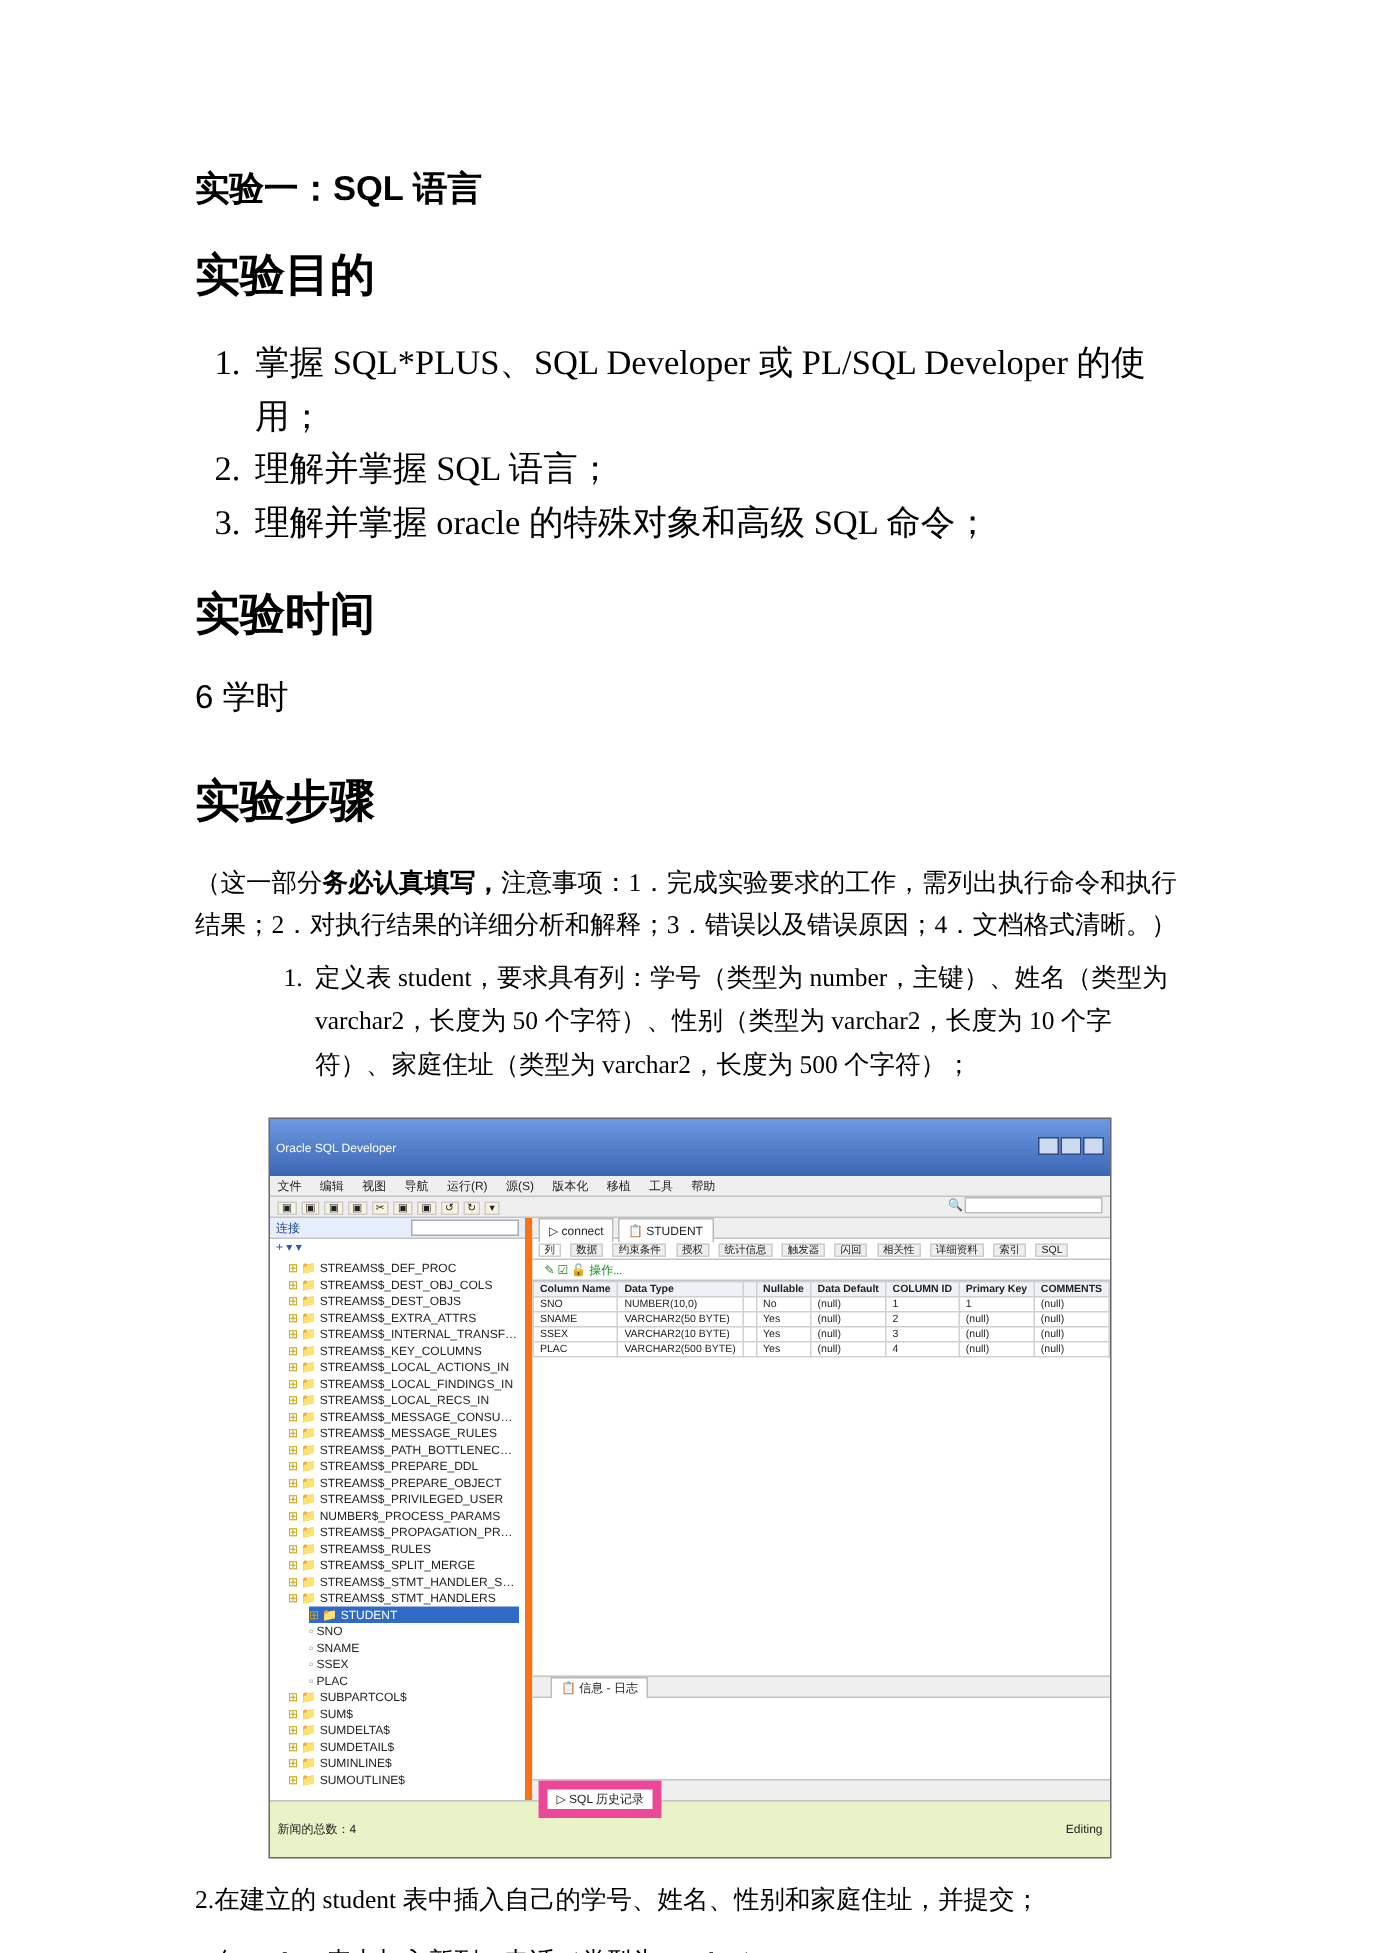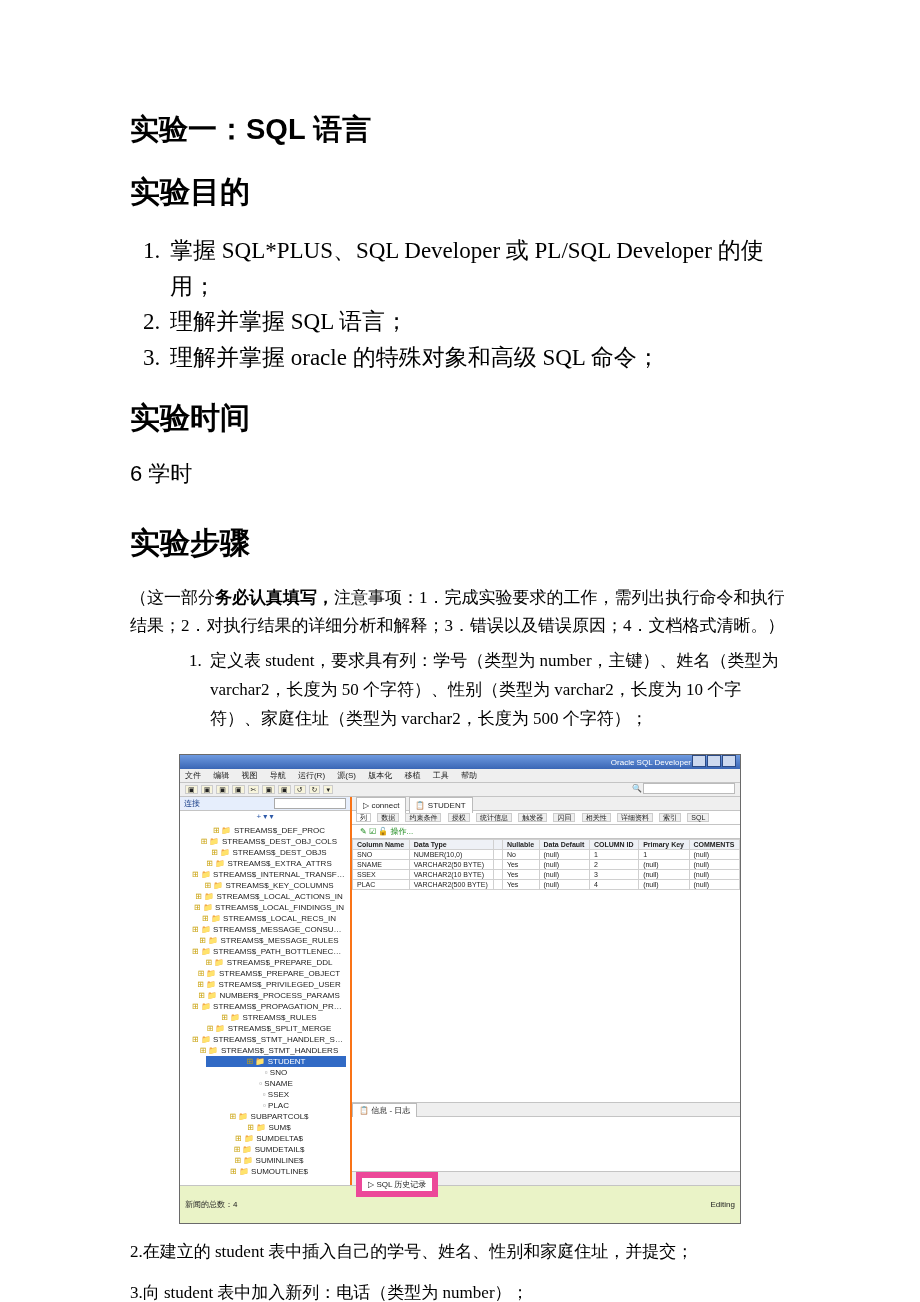--- a/index.html
+++ b/index.html
@@ -9,21 +9,21 @@
     color: #000;
     width: 920px;
   }
   .page {
     padding: 110px 130px 120px 130px;
     box-sizing: border-box;
   }
   h1.title {
     font-family: "SimHei", "黑体", sans-serif;
     font-weight: bold;
-    font-size: 29px;
+    font-size: 23px;
     margin: 0 0 16px 0;
   }
   h2.heading {
     font-family: "SimHei", "黑体", sans-serif;
     font-weight: bold;
     font-size: 30px;
     margin: 22px 0 20px 0;
   }
   h2.subheading {
     font-family: "SimHei", "黑体", sans-serif;
@@ -64,65 +64,65 @@
   .shot {
     width: 560px;
     margin: 20px auto 14px auto;
     border: 1px solid #6a6a6a;
     font-family: Tahoma, Arial, sans-serif;
     font-size: 8px;
     color: #222;
     background: #e9e9e9;
   }
   .shot .titlebar {
-    display:flex; align-items:center; justify-content:flex-end;
+    display:flex; align-items:center; justify-content:space-between;
     height: 14px;
-    padding: 0 4px;
+    padding: 12px 4px;
     background: linear-gradient(#6e9ae0, #3a66b5);
     color:#fff;
   }
   .shot .titlebar .btns span{
     display:inline-block;width:12px;height:10px;border:1px solid #2b4a86;background:#cdd9ef;margin-left:1px;
   }
   .shot .menubar, .shot .toolbar1, .shot .toolbar2{
     height:13px;line-height:13px;padding:0 5px;border-bottom:1px solid #c4c4c4;background:#efefef;
   }
   .shot .menubar span{ margin-right:10px; }
   .shot .toolbar1{ display:flex; justify-content:space-between; }
   .shot .toolbar1 .icons span{ margin-right:3px; padding:0 2px; background:#f7f4dc; border:1px solid #ccc; font-size:7px;}
   .shot .toolbar1 .search{ width:90px;height:9px;border:1px solid #bbb;background:#fff; position:relative;}
   .shot .toolbar1 .search::before{content:"🔍";position:absolute;left:-12px;top:-2px;font-size:8px;color:#555;}
   .shot .splitrow{ display:flex; }
   .shot .left{
-    width:170px; min-height:280px; background:#fff; border-right:2px solid #f97316;text-align:center;
+    width:170px; min-height:280px; background:#fff; border-right:5px solid #f97316;
   }
   .shot .left .lefthead{height:13px;line-height:13px;background:#e6eefc;border-bottom:1px solid #c4c4c4;display:flex;align-items:center;padding:0 4px;color:#1a3f88;}
   .shot .left .lefthead .box{ width:70px;height:9px;border:1px solid #aaa;background:#fff;margin-left:auto;}
   .shot .left .leftctl{height:12px;line-height:12px;padding:0 4px;color:#2e5aa8;}
   .shot .left .tree{ padding:2px 4px 8px 12px; }
   .shot .tree .node{ white-space:nowrap; overflow:hidden; text-overflow:ellipsis; line-height:11px; }
   .shot .tree .node::before{content:"⊞ 📁 "; color:#c9a10a;}
   .shot .tree .sub{ padding-left:14px; }
   .shot .tree .sub .node.sel{ background:#316ac5; color:#fff;}
   .shot .tree .sub .leaf{ line-height:11px;}
   .shot .tree .sub .leaf::before{content:"   ▫ "; color:#888;}
   .shot .right{ flex:1; display:flex; flex-direction:column; background:#fff;}
   .shot .right .tabsrow{height:13px;line-height:13px;border-bottom:1px solid #c4c4c4;background:#efefef;padding-left:4px;}
   .shot .right .tabsrow .maj{display:inline-block;padding:1px 6px;border:1px solid #bbb;background:#fff;border-bottom:none;}
   .shot .right .subtabs{height:13px;line-height:13px;border-bottom:1px solid #c4c4c4;padding-left:4px;}
   .shot .right .subtabs span{ margin-right:4px; padding:0 3px; border:1px solid #ccc; background:#efefef; font-size:7px;}
   .shot .right .subtabs span.on{ background:#fff;}
-  .shot .right .local{height:13px;line-height:13px;padding-left:4px;border-bottom:1px solid #c4c4c4;}
+  .shot .right .local{height:13px;line-height:13px;padding-left:4px;border-bottom:1px solid #c4c4c4;font-family:Liberation Serif, serif;}
   .shot .right .local .g{ color:#1a8a1a; margin-left:4px;}
   .shot .right .grid{ flex:0 0 auto;}
   .shot table{ border-collapse:collapse; width:100%;}
   .shot th,.shot td{ border:1px solid #d0d0d0; padding:1px 4px; font-size:7px; text-align:left;}
   .shot th{ background:#eef1f6;}
   .shot .right .area{ flex:1; min-height:70px;}
-  .shot .right .msgtab{height:13px;line-height:13px;border-top:1px solid #c4c4c4;border-bottom:1px solid #c4c4c4;padding-left:0;background:#efefef;}
+  .shot .right .msgtab{height:13px;line-height:13px;border-top:1px solid #c4c4c4;border-bottom:1px solid #c4c4c4;padding-left:12px;background:#efefef;}
   .shot .right .msgtab span{display:inline-block;padding:0 6px;border:1px solid #bbb;background:#fff;}
   .shot .right .msgarea{ height:54px; background:#fff;}
   .shot .right .lowtabs{height:13px;line-height:13px;border-top:1px solid #c4c4c4;padding-left:4px;background:#efefef;}
   .shot .right .lowtabs span{display:inline-block;padding:0 6px;border:6px solid #ec4899;background:#fff;}
   .shot .status{height:13px;line-height:13px;background:#eaf3c7;border-top:1px solid #c4c4c4;padding:12px 5px;display:flex;justify-content:space-between;}
 </style>
 </head>
 <body>
 
 <div class="page">

